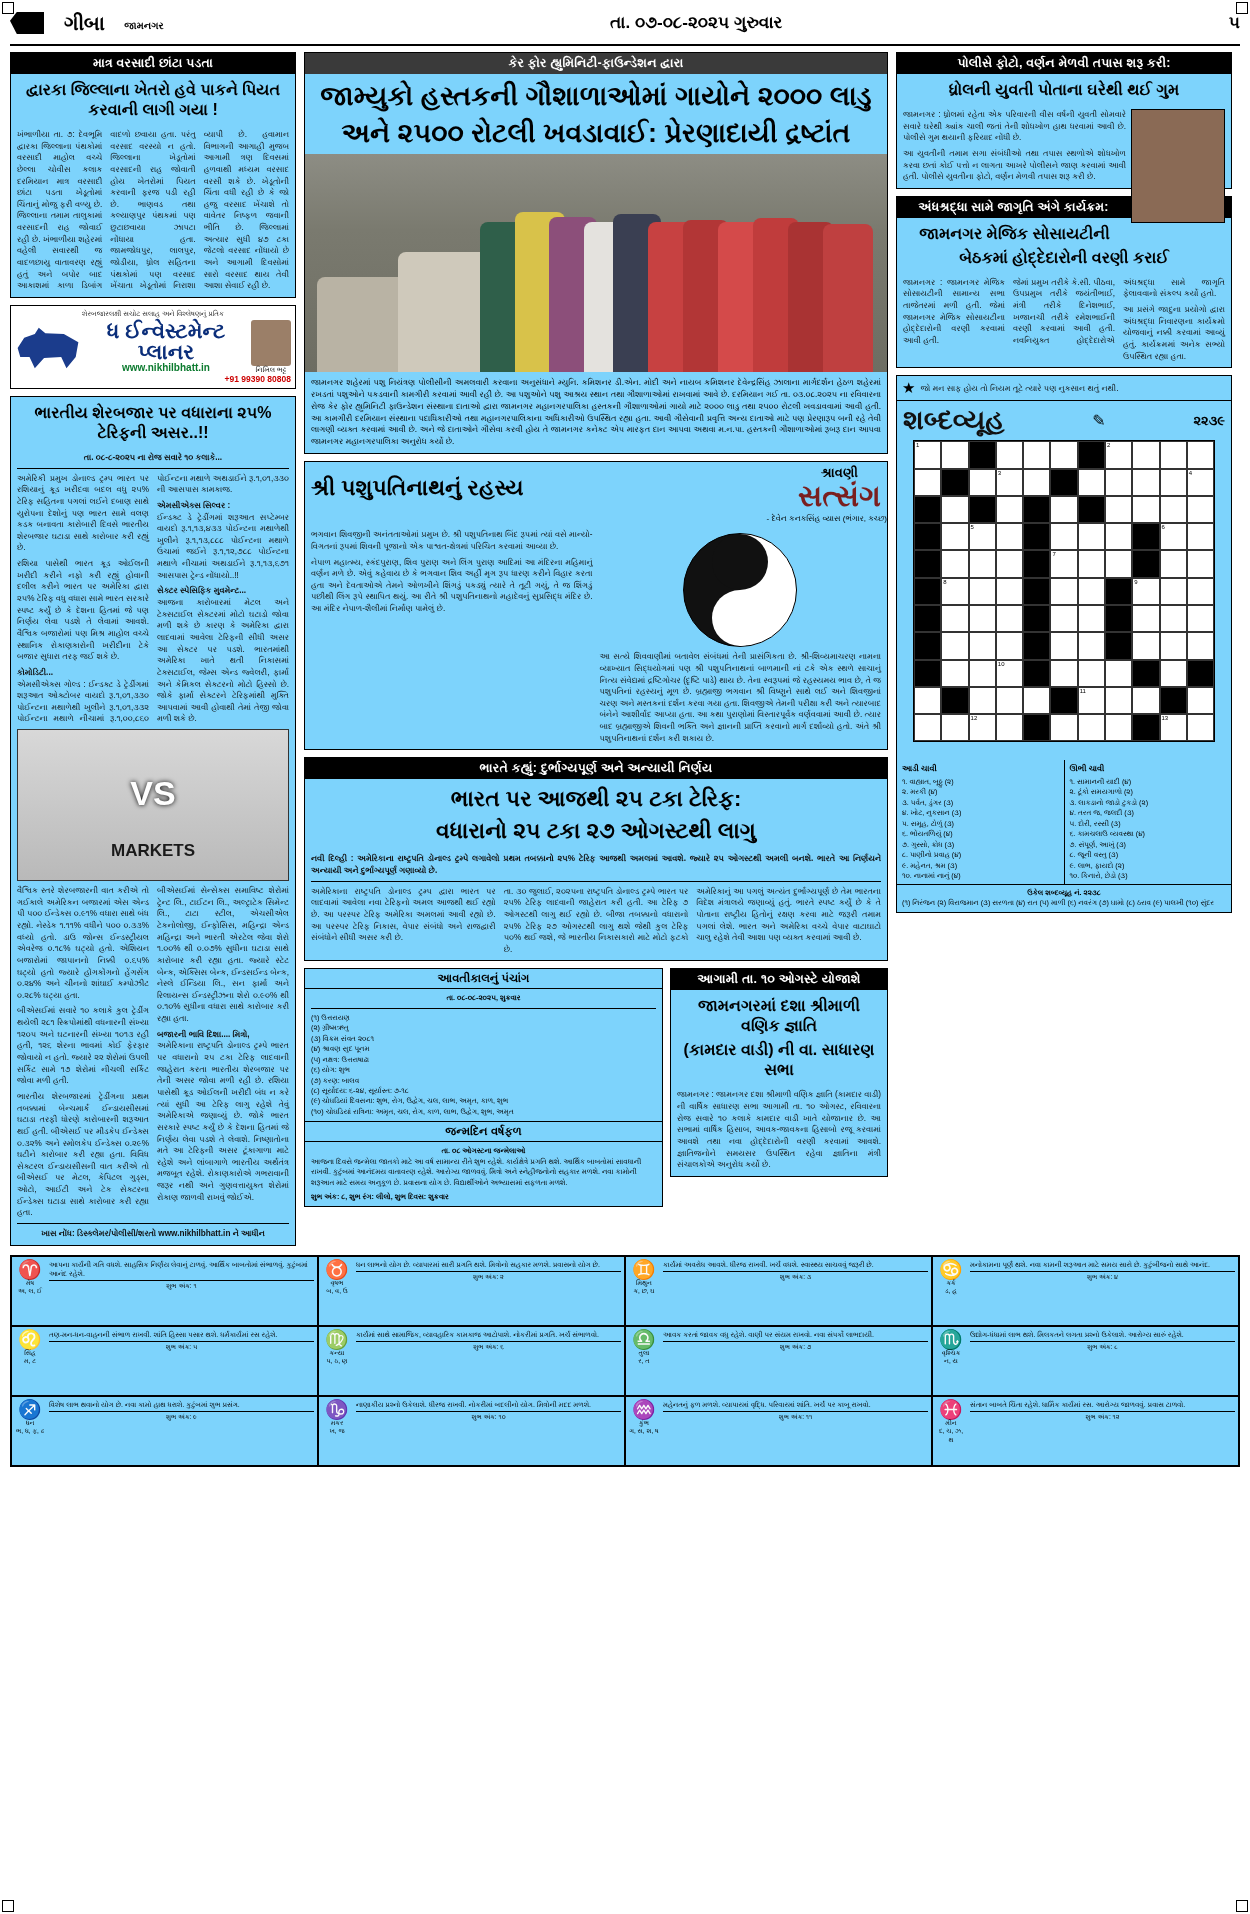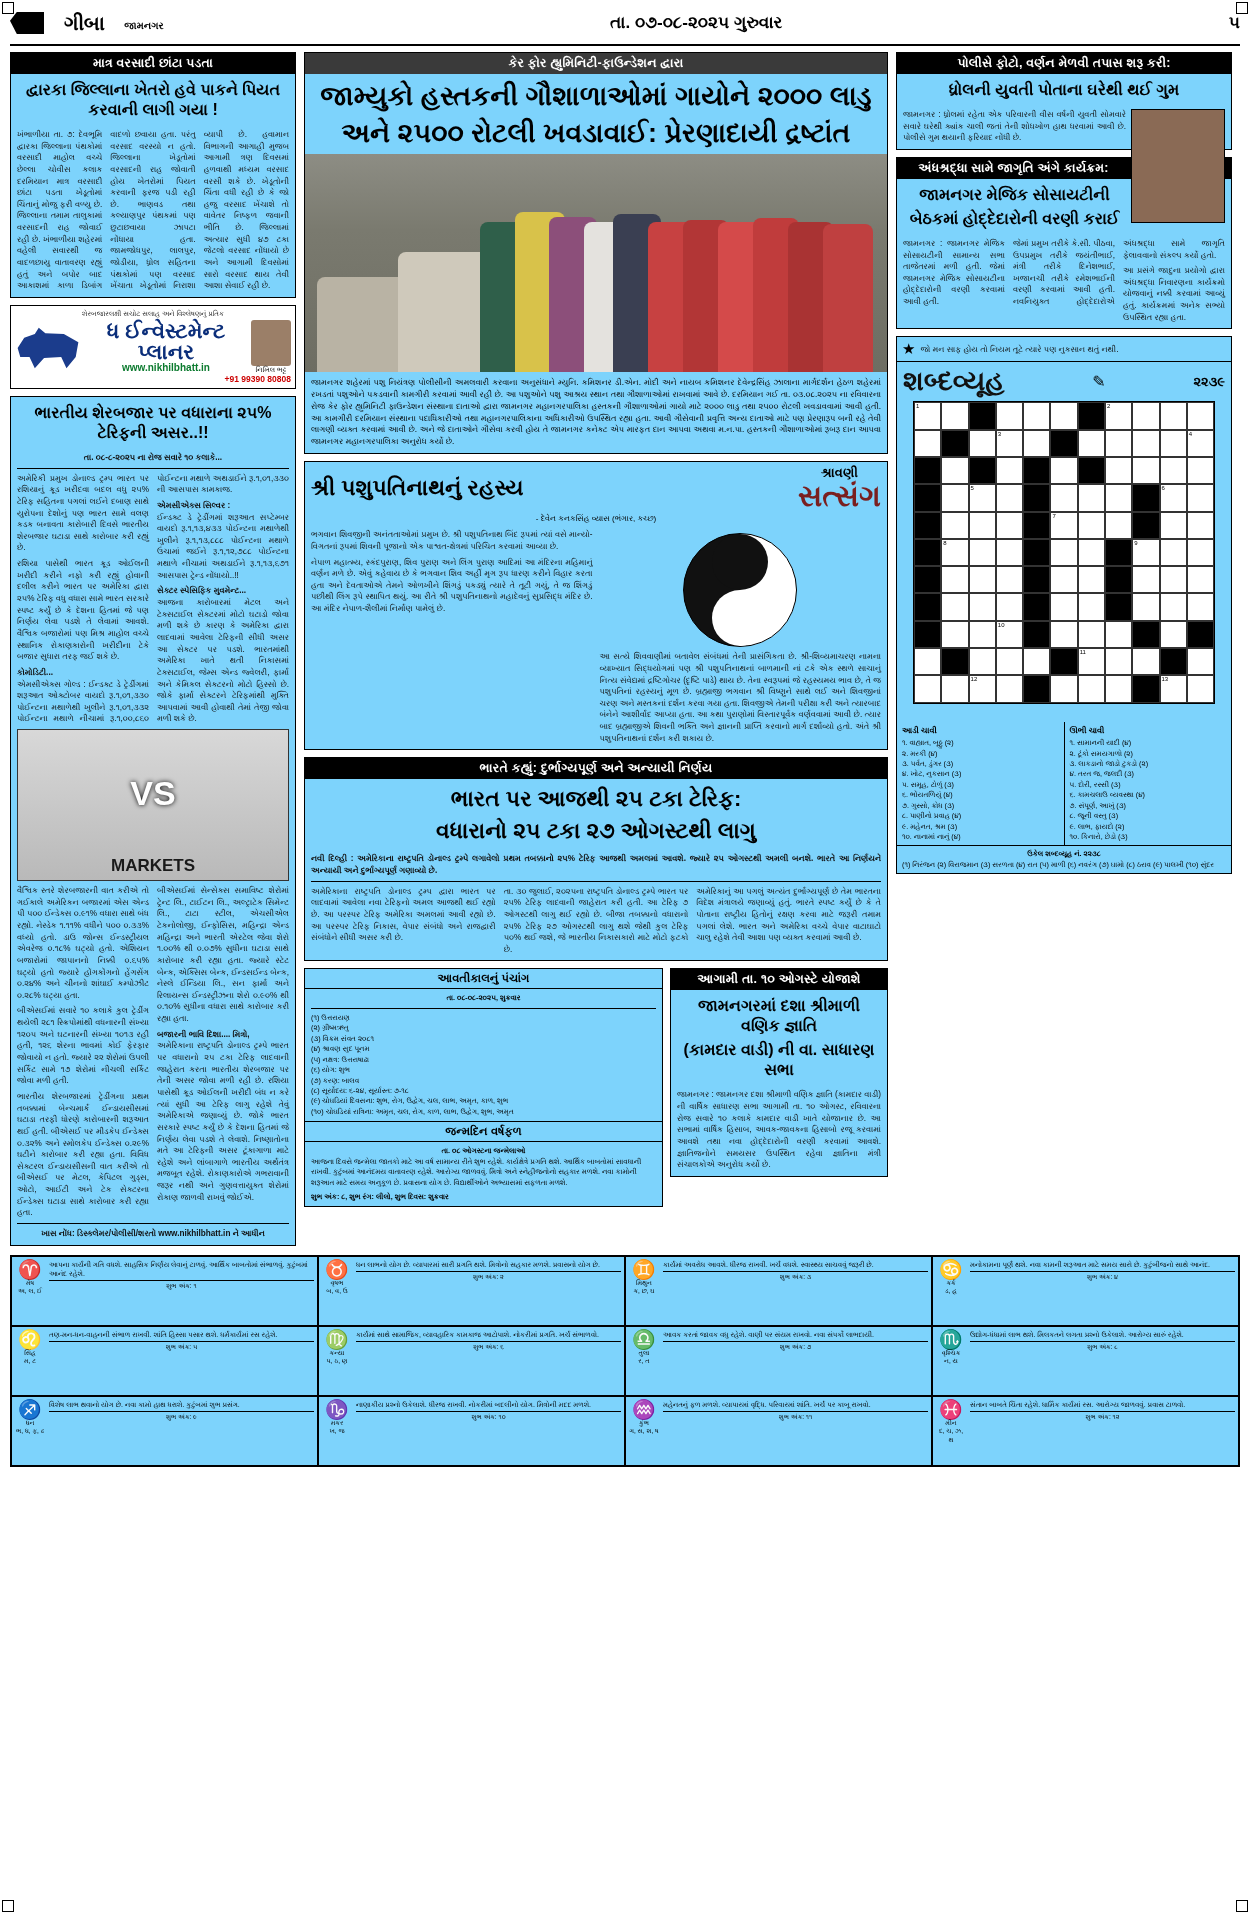--- a/index.html
+++ b/index.html
@@ -51,32 +51,32 @@
     clip-path:polygon(4% 52%,14% 30%,30% 22%,36% 8%,46% 20%,74% 22%,96% 40%,92% 72%,78% 96%,70% 72%,44% 74%,30% 96%,22% 72%,8% 72%);}
   .ad-name{font-size:21px;font-weight:bold;color:#0b2e7a;line-height:1;}
   .ad-url{font-size:10px;color:#0b7a2e;font-weight:bold;}
   .ad-phone{font-size:8.5px;color:#c00;font-weight:bold;}
   .ad-face{width:40px;height:46px;border-radius:3px;background:#9b7f68;}
 
   .chart-img{height:150px;background:linear-gradient(180deg,#d8d8d8,#b9b9b9);position:relative;
              border:1px solid #333;margin:4px 0;overflow:hidden;}
   .vs{position:absolute;left:50%;top:42%;transform:translate(-50%,-50%);font-size:34px;
       font-weight:bold;color:#fff;text-shadow:0 0 5px #000;}
-  .mk{position:absolute;left:0;right:0;bottom:4px;text-align:center;font-size:17px;font-weight:bold;color:#1a1a1a;}
+  .mk{position:absolute;left:0;right:0;bottom:19px;text-align:center;font-size:17px;font-weight:bold;color:#1a1a1a;}
 
   .yin{width:112px;height:112px;border-radius:50%;background:
       linear-gradient(90deg,#111 50%,#fff 50%);position:relative;margin:4px auto;border:1px solid #000;}
   .yin:before,.yin:after{content:"";position:absolute;width:56px;height:56px;border-radius:50%;left:28px;}
   .yin:before{top:0;background:#111;}
   .yin:after{top:56px;background:#fff;}
 
   .sat-logo{text-align:center;}
   .sat-1{font-size:13px;font-weight:bold;}
   .sat-2{font-size:30px;font-weight:bold;color:#7a1f1f;line-height:1;}
-  .sat-by{font-size:8px;text-align:center;}
+  .sat-by{font-size:8px;text-align:right;}
 
   .portrait{width:92px;height:112px;background:#8a6a55;border:1px solid #000;float:right;margin:0 0 4px 5px;}
 
   
   .horo-head{display:flex;justify-content:space-between;align-items:center;padding:3px 6px;}
   .horo-title{font-size:20px;font-weight:bold;}
   .horo-meta{font-size:7.5px;text-align:right;line-height:1.3;}
   .horo-grid{display:grid;grid-template-columns:repeat(4,1fr);}
   .horo-cell{border:1px solid #000;padding:3px;min-height:62px;display:flex;gap:4px;font-size:7px;line-height:1.3;}
   .horo-sign{width:30px;flex:0 0 30px;text-align:center;}
@@ -285,20 +285,21 @@
     </div>
 
     <div class="col col-c">
 
       <div class="blk">
         <div class="kicker">પોલીસે ફોટો, વર્ણન મેળવી તપાસ શરૂ કરી:</div>
         <div class="hl hl-sm">ધ્રોલની યુવતી પોતાના ઘરેથી થઈ ગુમ</div>
         <div class="blk-pad">
           <div class="portrait"></div>
           <div class="body-txt">જામનગર : ધ્રોલમાં રહેતા એક પરિવારની વીસ વર્ષની યુવતી સોમવારે સવારે ઘરેથી ક્યાંક ચાલી જતાં તેની શોધખોળ હાથ ધરવામાં આવી છે. પોલીસે ગુમ થયાની ફરિયાદ નોંધી છે.</div>
+          <div class="body-txt mt4">આ યુવતીની તમામ સગા સંબંધીઓ તથા તપાસ સ્થળોએ શોધખોળ કરવા છતાં કોઈ પત્તો ન લાગતા આખરે પોલીસને જાણ કરવામાં આવી હતી. પોલીસે યુવતીના ફોટો, વર્ણન મેળવી તપાસ શરૂ કરી છે.</div>
         </div>
       </div>
 
       <div class="blk">
         <div class="kicker">અંધશ્રદ્ધા સામે જાગૃતિ અંગે કાર્યક્રમ:</div>
         <div class="hl hl-sm">જામનગર મેજિક સોસાયટીની</div>
         <div class="hl hl-sm" style="padding-top:0">બેઠકમાં હોદ્દેદારોની વરણી કરાઈ</div>
         <div class="blk-pad">
           <div class="body-txt cols3">
             <div>જામનગર : જામનગર મેજિક સોસાયટીની સામાન્ય સભા તાજેતરમાં મળી હતી. જેમાં જામનગર મેજિક સોસાયટીના હોદ્દેદારોની વરણી કરવામાં આવી હતી.</div>

